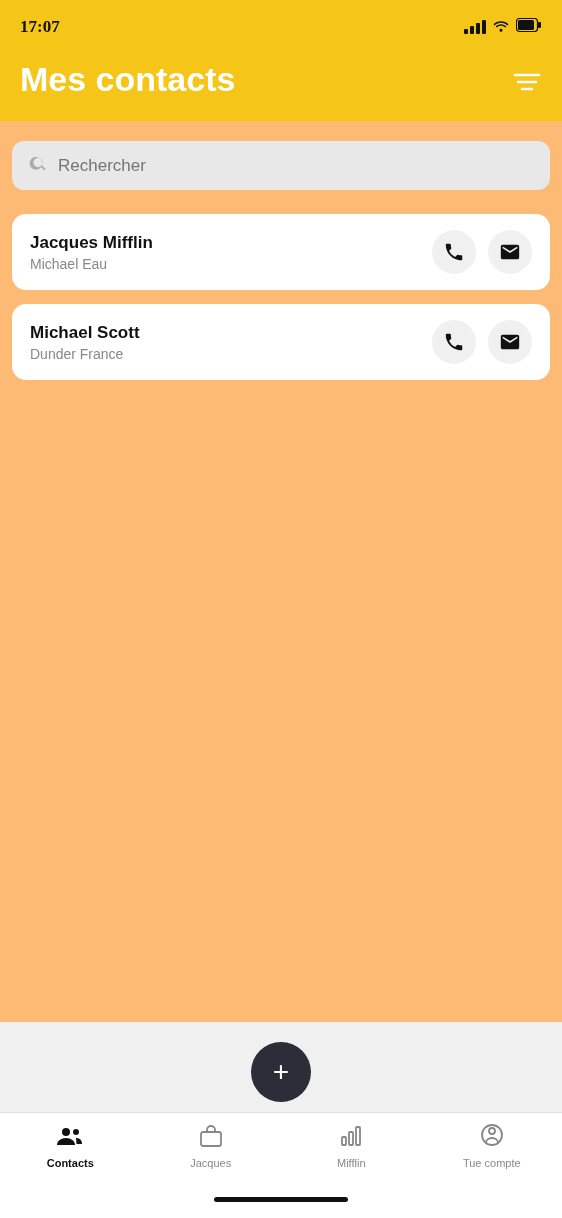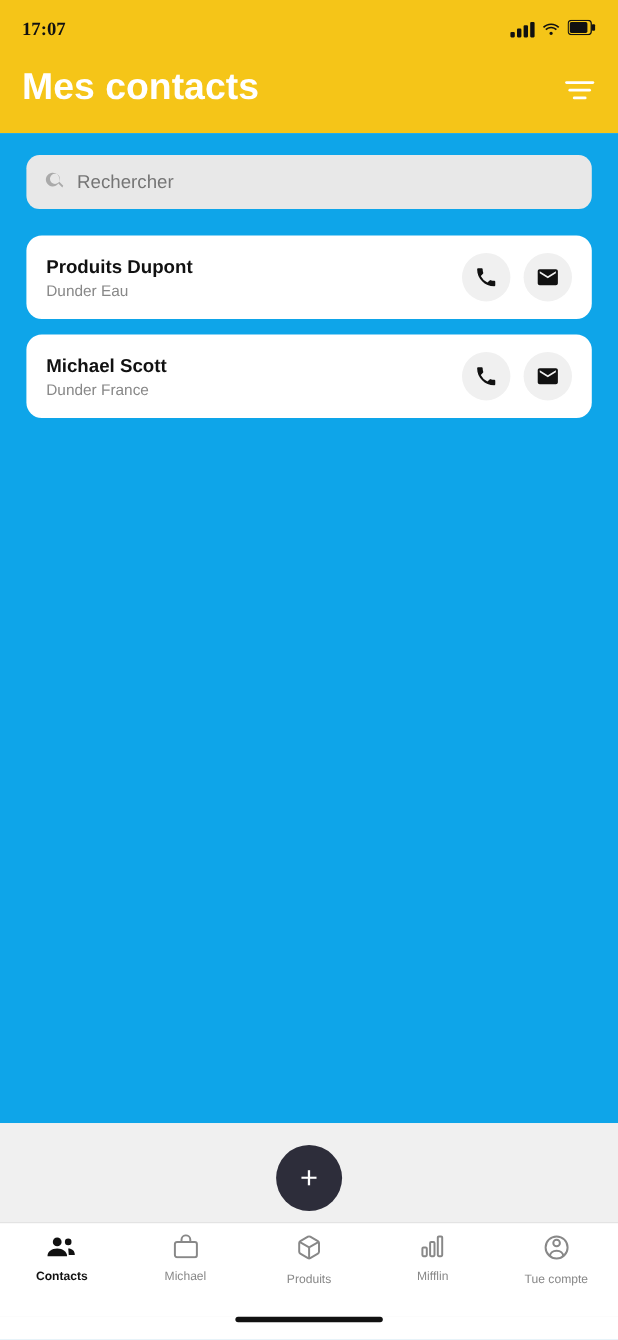--- a/index.html
+++ b/index.html
@@ -49,22 +49,22 @@
     }
     .filter-icon {
       color: #fff;
       font-size: 22px;
       cursor: pointer;
     }
 
     
     .content {
       flex: 1;
-      padding: 20px 24px;
-      background: #0ea5e9;
+      padding: 20px 12px;
+      background: #fdba74;
     }
 
     
     .search-bar {
       background: #e8e8e8;
       border-radius: 12px;
       display: flex;
       align-items: center;
       padding: 12px 16px;
       margin-bottom: 24px;
@@ -147,21 +147,21 @@
       font-size: 28px;
       line-height: 1;
     }
 
     
     .bottom-nav {
       background: #fff;
       border-top: 1px solid #e0e0e0;
       display: flex;
       justify-content: space-around;
-      align-items: flex-start;
+      align-items: flex-end;
       padding: 10px 0 28px 0;
     }
     .nav-item {
       display: flex;
       flex-direction: column;
       align-items: center;
       gap: 4px;
       cursor: pointer;
       min-width: 70px;
     }
@@ -259,22 +259,22 @@
     <div class="search-icon-wrap">
       <svg width="20" height="20" viewBox="0 0 24 24" fill="#aaa">
         <path d="M21 19l-4.35-4.35A7.5 7.5 0 1 0 15.65 16.65L20 21l1-2zm-9-2a5.5 5.5 0 1 1 0-11 5.5 5.5 0 0 1 0 11z"></path>
       </svg>
     </div>
     <input class="search-input" type="text" placeholder="Rechercher" style="">
   </div>
 
   <div class="contact-card">
     <div class="contact-info">
-      <div class="contact-name">Produits Dupont</div>
-      <div class="contact-company">Dunder Eau</div>
+      <div class="contact-name">Jacques Mifflin</div>
+      <div class="contact-company">Michael Eau</div>
     </div>
     <div class="contact-actions">
       <button class="action-btn">
         <svg viewBox="0 0 24 24" fill="#111">
           <path d="M6.62 10.79a15.053 15.053 0 006.59 6.59l2.2-2.2a1 1 0 011.02-.24c1.12.37 2.33.57 3.57.57a1 1 0 011 1V20a1 1 0 01-1 1C10.61 21 3 13.39 3 4a1 1 0 011-1h3.5a1 1 0 011 1c0 1.25.2 2.45.57 3.57a1 1 0 01-.25 1.02l-2.2 2.2z"></path>
         </svg>
       </button>
       <button class="action-btn">
         <svg viewBox="0 0 24 24" fill="#111">
           <path d="M20 4H4c-1.1 0-2 .9-2 2v12c0 1.1.9 2 2 2h16c1.1 0 2-.9 2-2V6c0-1.1-.9-2-2-2zm0 4l-8 5-8-5V6l8 5 8-5v2z"></path>
@@ -324,33 +324,23 @@
     <span class="nav-label active">Contacts</span>
   </div>
 
   <div class="nav-item">
     <span class="nav-icon">
       <svg width="24" height="22" viewBox="0 0 24 22" fill="none" stroke="#888" stroke-width="1.8">
         <rect x="2" y="7" width="20" height="14" rx="2"></rect>
         <path d="M8 7V5a4 4 0 018 0v2"></path>
       </svg>
     </span>
-    <span class="nav-label">Michael</span>
-  </div>
-
-  <div class="nav-item">
-    <span class="nav-icon">
-      <svg width="24" height="24" viewBox="0 0 24 24" fill="none" stroke="#888" stroke-width="1.8">
-        <path d="M21 16V8a2 2 0 00-1-1.73l-7-4a2 2 0 00-2 0l-7 4A2 2 0 003 8v8a2 2 0 001 1.73l7 4a2 2 0 002 0l7-4A2 2 0 0021 16z"></path>
-        <polyline points="3.27 6.96 12 12.01 20.73 6.96"></polyline>
-        <line x1="12" y1="22.08" x2="12" y2="12"></line>
-      </svg>
-    </span>
-    <span class="nav-label">Produits</span>
-  </div>
+    <span class="nav-label">Jacques</span>
+  </div>
+
 
   <div class="nav-item">
     <span class="nav-icon">
       <svg width="24" height="22" viewBox="0 0 24 22" fill="none" stroke="#888" stroke-width="1.8">
         <rect x="3" y="12" width="4" height="8" rx="1"></rect>
         <rect x="10" y="7" width="4" height="13" rx="1"></rect>
         <rect x="17" y="2" width="4" height="18" rx="1"></rect>
       </svg>
     </span>
     <span class="nav-label">Mifflin</span>

